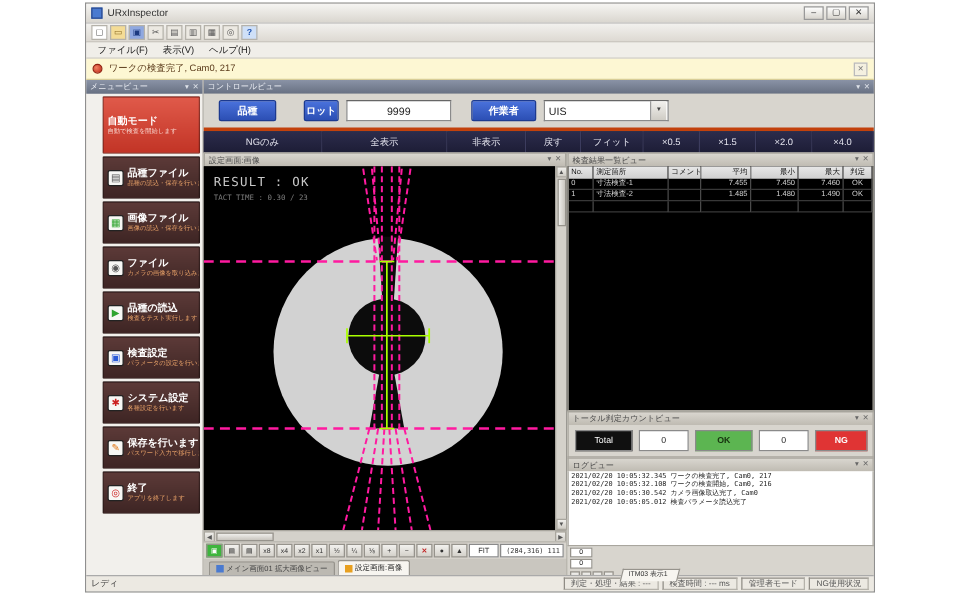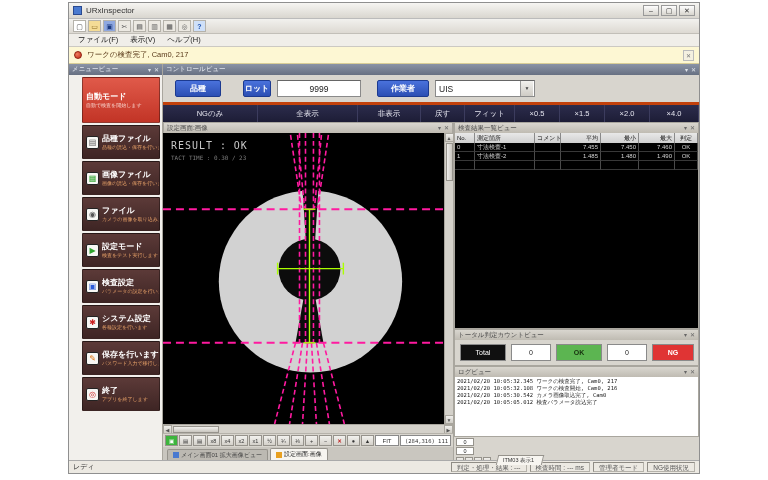--- a/index.html
+++ b/index.html
@@ -240,21 +240,21 @@
         <div class="mi maroon">
           <span class="ic c-gray">◉</span>
           <span class="txt">
               <span class="t">ファイル</span>
           <span class="s">カメラの画像を取り込みます</span>
             </span>
         </div>
         <div class="mi maroon">
           <span class="ic c-green">▶</span>
           <span class="txt">
-              <span class="t">設定モード</span>
+              <span class="t">品種の読込</span>
           <span class="s">検査をテスト実行します</span>
             </span>
         </div>
         <div class="mi maroon">
           <span class="ic c-blue">▣</span>
           <span class="txt">
               <span class="t">検査設定</span>
           <span class="s">パラメータの設定を行います</span>
             </span>
         </div>

